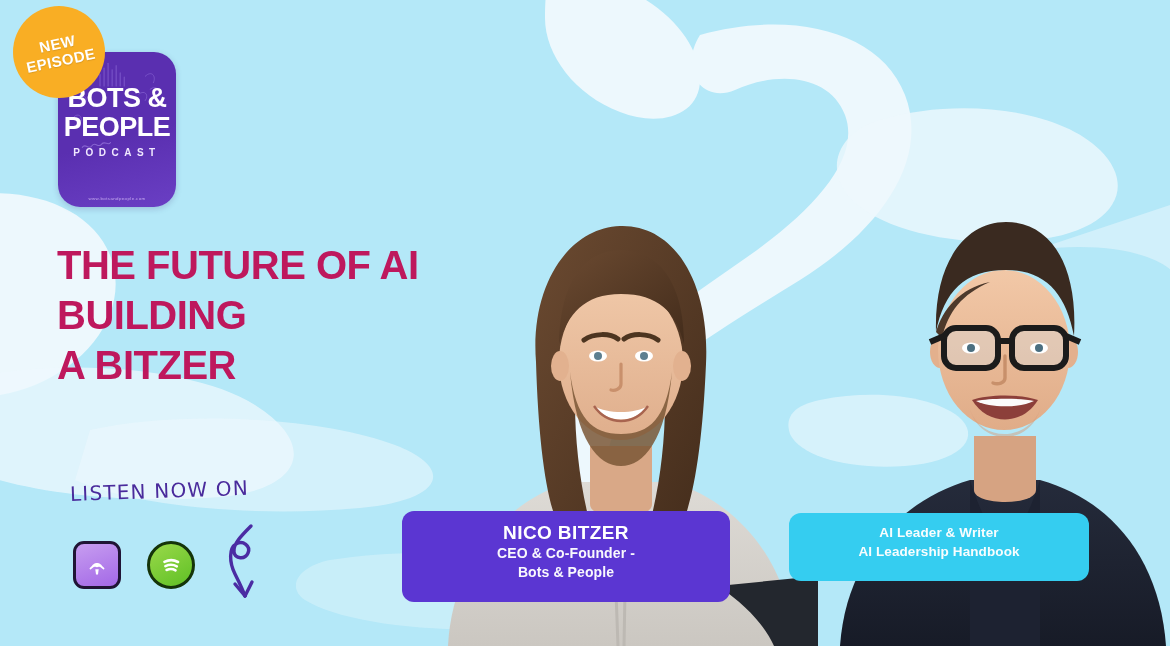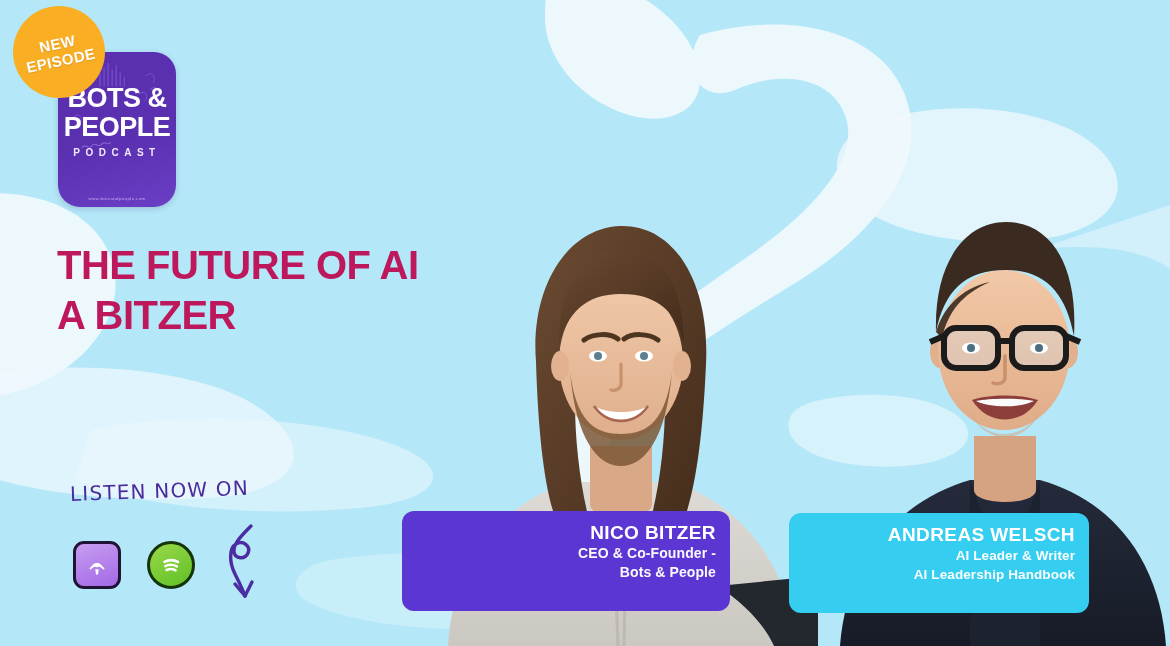--- a/index.html
+++ b/index.html
@@ -86,22 +86,22 @@
   .arrow-doodle{margin-left:2px;}
 
   
   .photo{position:absolute;bottom:0;overflow:hidden;z-index:2;}
   #photo-nico{left:418px;width:400px;height:480px;}
   #photo-andreas{left:830px;width:340px;height:486px;}
 
   
   .nametag{
     position:absolute;z-index:7;border-radius:12px;
-    color:#fff;text-align:right;
-    padding:10px 14px 29px;
+    color:#fff;text-align:center;
+    padding:10px 14px 20px;
     box-sizing:border-box;
   }
   #tag-nico{
     left:402px;top:511px;width:328px;background:#5b36d2;
   }
   #tag-andreas{
     left:789px;top:513px;width:300px;background:#35cdf0;
   }
   .nametag .nm{
     font-size:19px;font-weight:800;letter-spacing:.4px;line-height:23px;
@@ -176,20 +176,21 @@
     <div class="wordmark">
       <div class="w1">BOTS &amp;</div>
       <div class="w2">PEOPLE</div>
       <div class="w3">PODCAST</div>
     </div>
     <div class="url">www.botsandpeople.com</div>
   </div>
 
   <div class="title">
     <span class="ln">THE FUTURE OF AI</span>
+    <span class="ln">BUILDING</span>
     <span class="ln">A BITZER</span>
   </div>
 
   <div class="listen-wrap">
     <div class="listen-label">LISTEN NOW ON</div>
     <div class="platforms">
 
       <div class="app-podcast">
         <svg width="26" height="26" viewBox="0 0 26 26">
           <g fill="none" stroke="#ffffff" stroke-width="1.8" stroke-linecap="round">
@@ -342,18 +343,17 @@
     </svg>
   </div>
 
   <div class="nametag" id="tag-nico">
     <div class="nm">NICO BITZER</div>
     <div class="rl">CEO &amp; Co-Founder -</div>
     <div class="rl">Bots &amp; People</div>
   </div>
 
   <div class="nametag" id="tag-andreas">
-    <div class="nm">ANDREAS WELSCH</div>
     <div class="rl">AI Leader &amp; Writer</div>
     <div class="rl">AI Leadership Handbook</div>
   </div>
 
 </div>
 
 </body></html>

